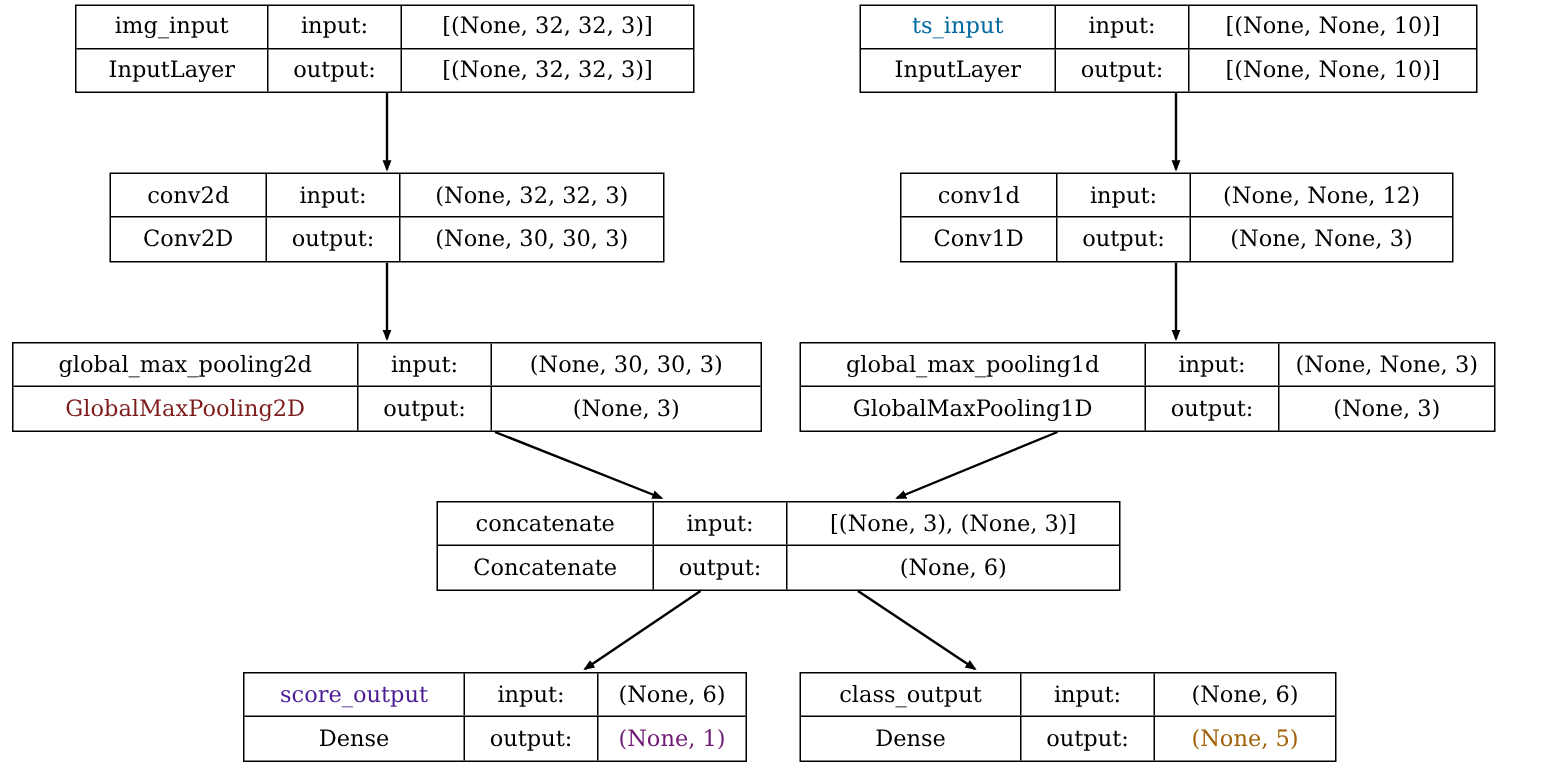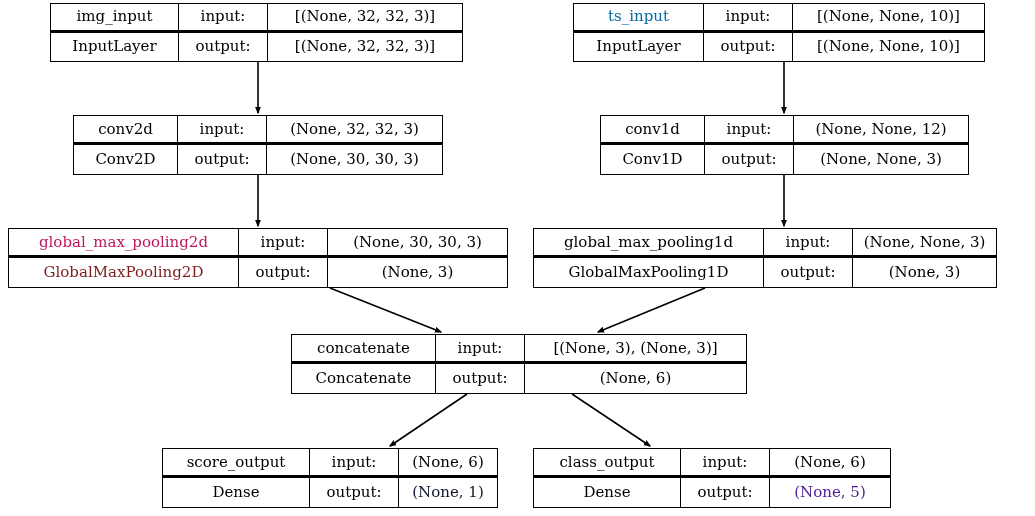--- a/index.html
+++ b/index.html
@@ -32,21 +32,21 @@
     display: flex;
     flex-direction: column;
     z-index: 2;
   }
   .node-row {
     display: flex;
     flex: 1 1 50%;
     box-sizing: border-box;
   }
   .node-row.row-top {
-    border-bottom: 3px solid #0369a1;
+    border-bottom: 1px solid #0369a1;
   }
   .cell {
     box-sizing: border-box;
     display: flex;
     align-items: center;
     justify-content: center;
     white-space: nowrap;
     overflow: hidden;
     font-size: 15px;
     line-height: 1;
@@ -125,21 +125,21 @@
         <div class="cell c-shape" style="color: rgb(0, 0, 0);">(None, None, 12)</div>
       </div>
       <div class="node-row row-bot">
         <div class="cell c-name" style="flex: 0 0 104px; border-right-color: rgb(0, 0, 0); color: rgb(0, 0, 0);">Conv1D</div>
         <div class="cell c-io" style="flex: 0 0 89px; border-right-color: rgb(0, 0, 0); color: rgb(0, 0, 0);">output:</div>
         <div class="cell c-shape" style="color: rgb(0, 0, 0);">(None, None, 3)</div>
       </div>
     </div>
     <div class="node" style="left: 8px; top: 228px; width: 500px; height: 60px; border-color: rgb(0, 0, 0);">
       <div class="node-row row-top" style="border-bottom-color: rgb(0, 0, 0);">
-        <div class="cell c-name" style="flex: 0 0 230px; border-right-color: rgb(0, 0, 0); color: #be185d; text-align: right;">global_max_pooling2d</div>
+        <div class="cell c-name" style="flex: 0 0 230px; border-right-color: rgb(0, 0, 0); color: #000000; text-align: right;">global_max_pooling2d</div>
         <div class="cell c-io" style="flex: 0 0 89px; border-right-color: rgb(0, 0, 0); color: rgb(0, 0, 0);">input:</div>
         <div class="cell c-shape" style="color: rgb(0, 0, 0);">(None, 30, 30, 3)</div>
       </div>
       <div class="node-row row-bot">
         <div class="cell c-name" style="flex: 0 0 230px; border-right-color: rgb(0, 0, 0); color: #7f1d1d;">GlobalMaxPooling2D</div>
         <div class="cell c-io" style="flex: 0 0 89px; border-right-color: rgb(0, 0, 0); color: rgb(0, 0, 0);">output:</div>
         <div class="cell c-shape" style="color: rgb(0, 0, 0);">(None, 3)</div>
       </div>
     </div>
     <div class="node" style="left: 533px; top: 228px; width: 464px; height: 60px; border-color: rgb(0, 0, 0);">
@@ -161,35 +161,35 @@
         <div class="cell c-shape" style="color: rgb(0, 0, 0);">[(None, 3), (None, 3)]</div>
       </div>
       <div class="node-row row-bot">
         <div class="cell c-name" style="flex: 0 0 144px; border-right-color: rgb(0, 0, 0); color: rgb(0, 0, 0);">Concatenate</div>
         <div class="cell c-io" style="flex: 0 0 89px; border-right-color: rgb(0, 0, 0); color: rgb(0, 0, 0);">output:</div>
         <div class="cell c-shape" style="color: rgb(0, 0, 0);">(None, 6)</div>
       </div>
     </div>
     <div class="node" style="left: 162px; top: 448px; width: 336px; height: 60px; border-color: rgb(0, 0, 0);">
       <div class="node-row row-top" style="border-bottom-color: rgb(0, 0, 0);">
-        <div class="cell c-name" style="flex: 0 0 147px; border-right-color: rgb(0, 0, 0); color: #000000;">score_output</div>
+        <div class="cell c-name" style="flex: 0 0 147px; border-right-color: rgb(0, 0, 0); color: #4c1d95;">score_output</div>
         <div class="cell c-io" style="flex: 0 0 89px; border-right-color: rgb(0, 0, 0); color: rgb(0, 0, 0);">input:</div>
         <div class="cell c-shape" style="color: rgb(0, 0, 0);">(None, 6)</div>
       </div>
       <div class="node-row row-bot">
         <div class="cell c-name" style="flex: 0 0 147px; border-right-color: rgb(0, 0, 0); color: rgb(0, 0, 0);">Dense</div>
         <div class="cell c-io" style="flex: 0 0 89px; border-right-color: rgb(0, 0, 0); color: rgb(0, 0, 0);">output:</div>
-        <div class="cell c-shape" style="color: #0f172a;">(None, 1)</div>
+        <div class="cell c-shape" style="color: #701a75;">(None, 1)</div>
       </div>
     </div>
     <div class="node" style="left: 533px; top: 448px; width: 358px; height: 60px; border-color: rgb(0, 0, 0);">
       <div class="node-row row-top" style="border-bottom-color: rgb(0, 0, 0);">
         <div class="cell c-name" style="flex: 0 0 147px; border-right-color: rgb(0, 0, 0); color: rgb(0, 0, 0);">class_output</div>
         <div class="cell c-io" style="flex: 0 0 89px; border-right-color: rgb(0, 0, 0); color: rgb(0, 0, 0);">input:</div>
         <div class="cell c-shape" style="color: rgb(0, 0, 0);">(None, 6)</div>
       </div>
       <div class="node-row row-bot">
         <div class="cell c-name" style="flex: 0 0 147px; border-right-color: rgb(0, 0, 0); color: rgb(0, 0, 0);">Dense</div>
         <div class="cell c-io" style="flex: 0 0 89px; border-right-color: rgb(0, 0, 0); color: rgb(0, 0, 0);">output:</div>
-        <div class="cell c-shape" style="color: #4c1d95;">(None, 5)</div>
+        <div class="cell c-shape" style="color: #a16207;">(None, 5)</div>
       </div>
     </div>
   </div>
 
 </body></html>

